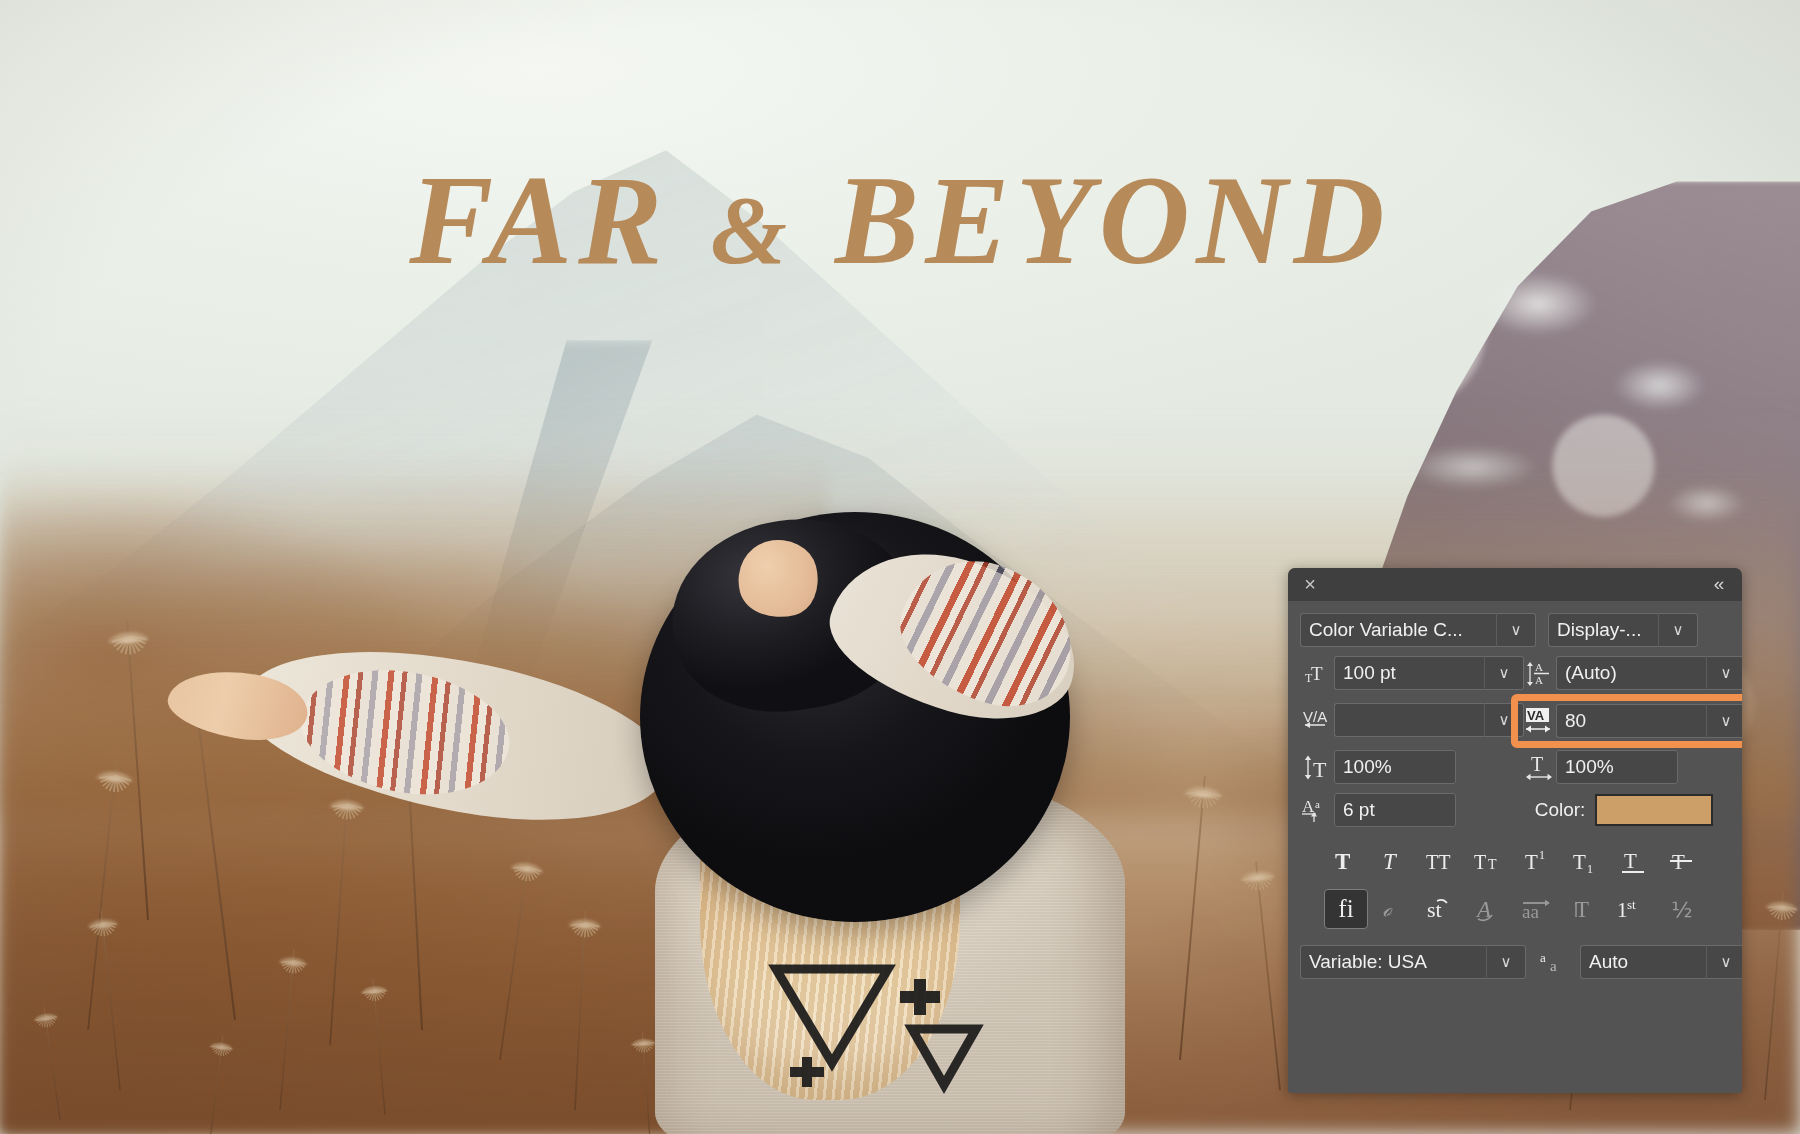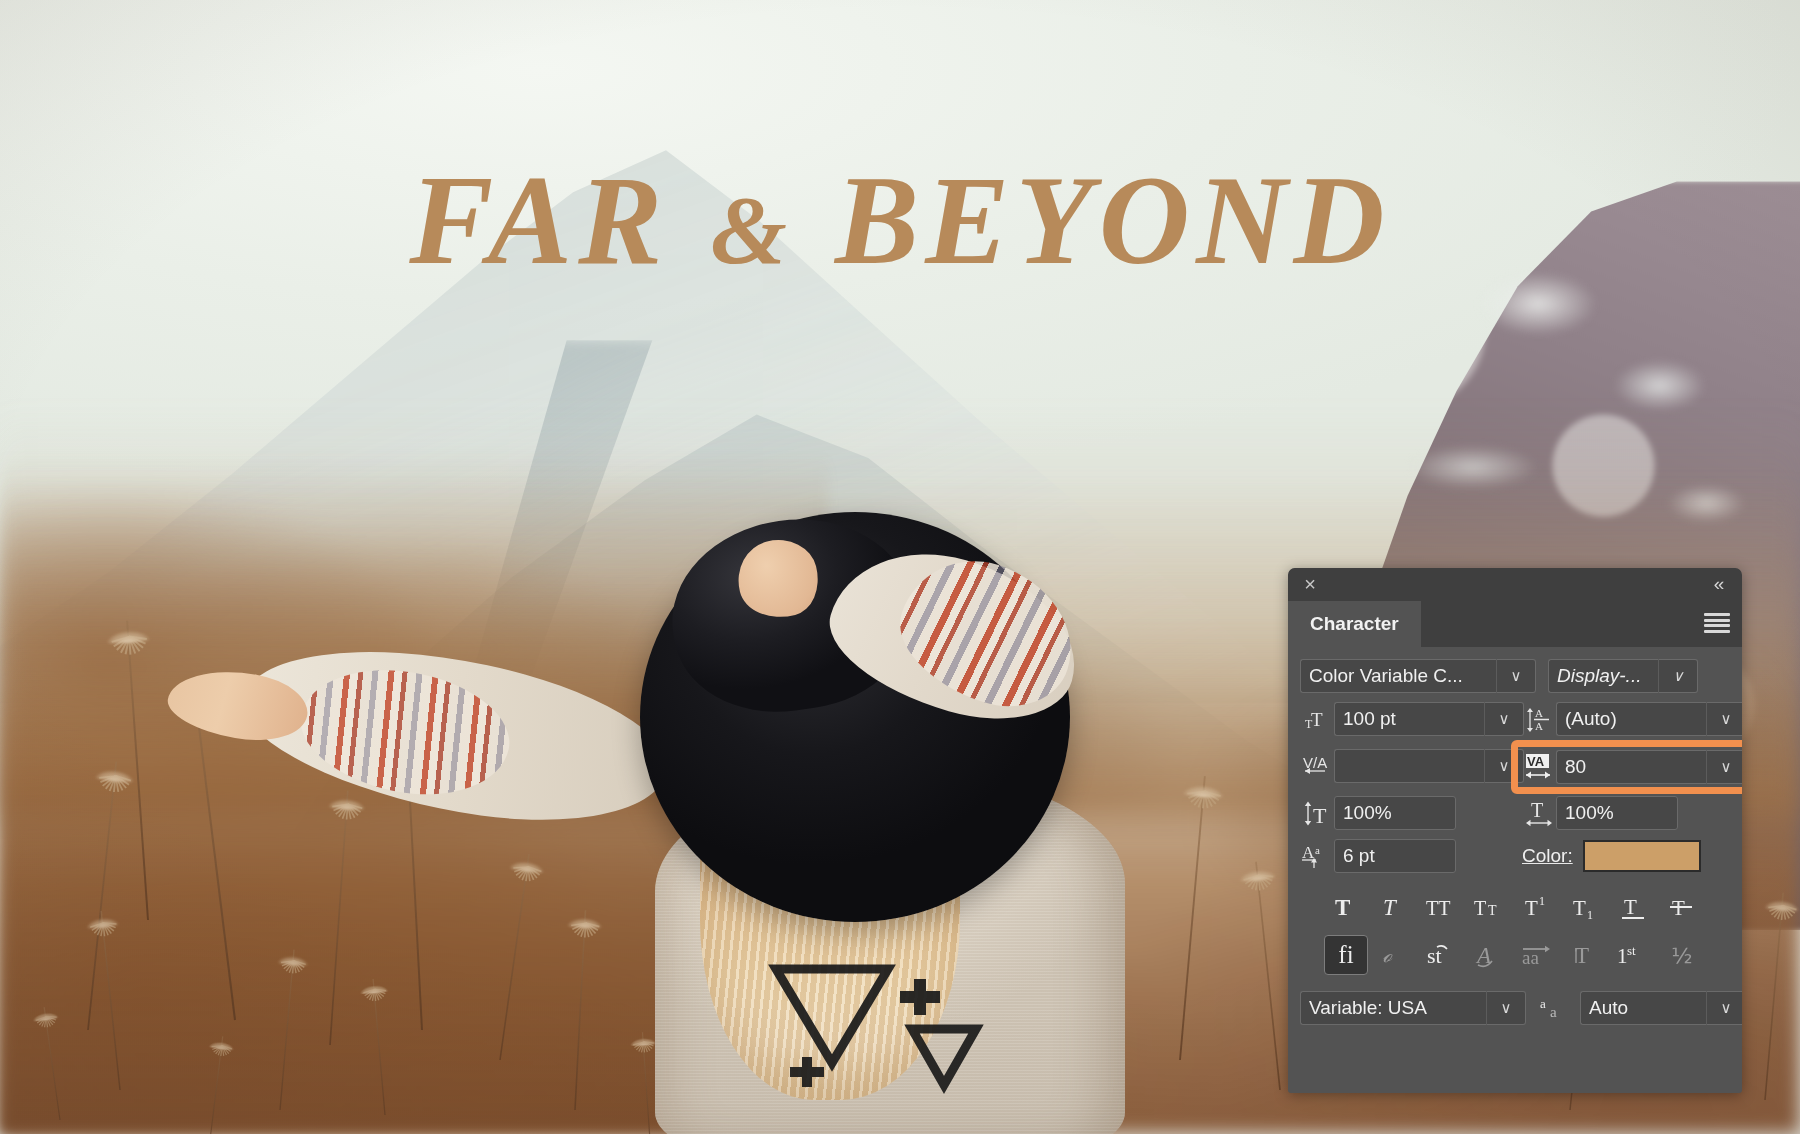--- a/index.html
+++ b/index.html
@@ -732,38 +732,29 @@
   <span>BEYOND</span>
 </div>
 
 <div id="char-panel">
 
   <div class="panel-titlebar">
     <div class="tb-close">×</div>
     <div class="tb-collapse">«</div>
   </div>
 
-  <div class="panel-tabrow">
-    <div class="tab">Character</div>
-    <div class="hamburger">
-      <i></i>
-      <i></i>
-      <i></i>
-      <i></i>
-    </div>
-  </div>
 
   <div class="panel-body">
 
     <div class="row">
       <div class="combo">
         <div class="field with-caret f-family">Color Variable C...</div>
         <div class="caret">∨</div>
       </div>
-      <div class="combo" style="margin-left:12px;font-style:italic;">
+      <div class="combo" style="margin-left:12px;">
         <div class="field with-caret f-style">Display-...</div>
         <div class="caret">∨</div>
       </div>
     </div>
 
     <div class="row">
       <div class="half left">
         <div class="ico">
           <svg width="26" height="26" viewBox="0 0 26 26">
             <text x="1" y="22" font-family="Liberation Serif, serif" font-size="12" fill="#e6e6e6">T</text>
@@ -853,21 +844,21 @@
           <svg width="30" height="30" viewBox="0 0 30 30">
             <text x="0" y="17" font-family="Liberation Serif, serif" font-size="17" fill="#e6e6e6">A</text>
             <text x="13" y="13" font-family="Liberation Serif, serif" font-size="11" fill="#e6e6e6">a</text>
             <line x1="0" y1="19" x2="14" y2="19" stroke="#e6e6e6" stroke-width="1.3"></line>
             <line x1="12" y1="27" x2="12" y2="19" stroke="#e6e6e6" stroke-width="1.3"></line>
             <path d="M12 17 l3 4.5 h-6 z" fill="#e6e6e6"></path>
           </svg>
         </div>
         <div class="field f-plain">6 pt</div>
       </div>
-      <div class="half right" style="justify-content:flex-start;padding-right:4px;text-decoration:underline;">
+      <div class="half right" style="justify-content:center;padding-right:4px;">
         <span class="color-label">Color:</span>
         <div class="swatch"></div>
       </div>
     </div>
 
     <div class="glyph-row">
       <div class="gbtn">
         <svg width="30" height="28" viewBox="0 0 30 28">
             <text x="4" y="22" font-family="Liberation Serif, serif" font-weight="bold" font-size="23" fill="#ededed">T</text>
           </svg>

